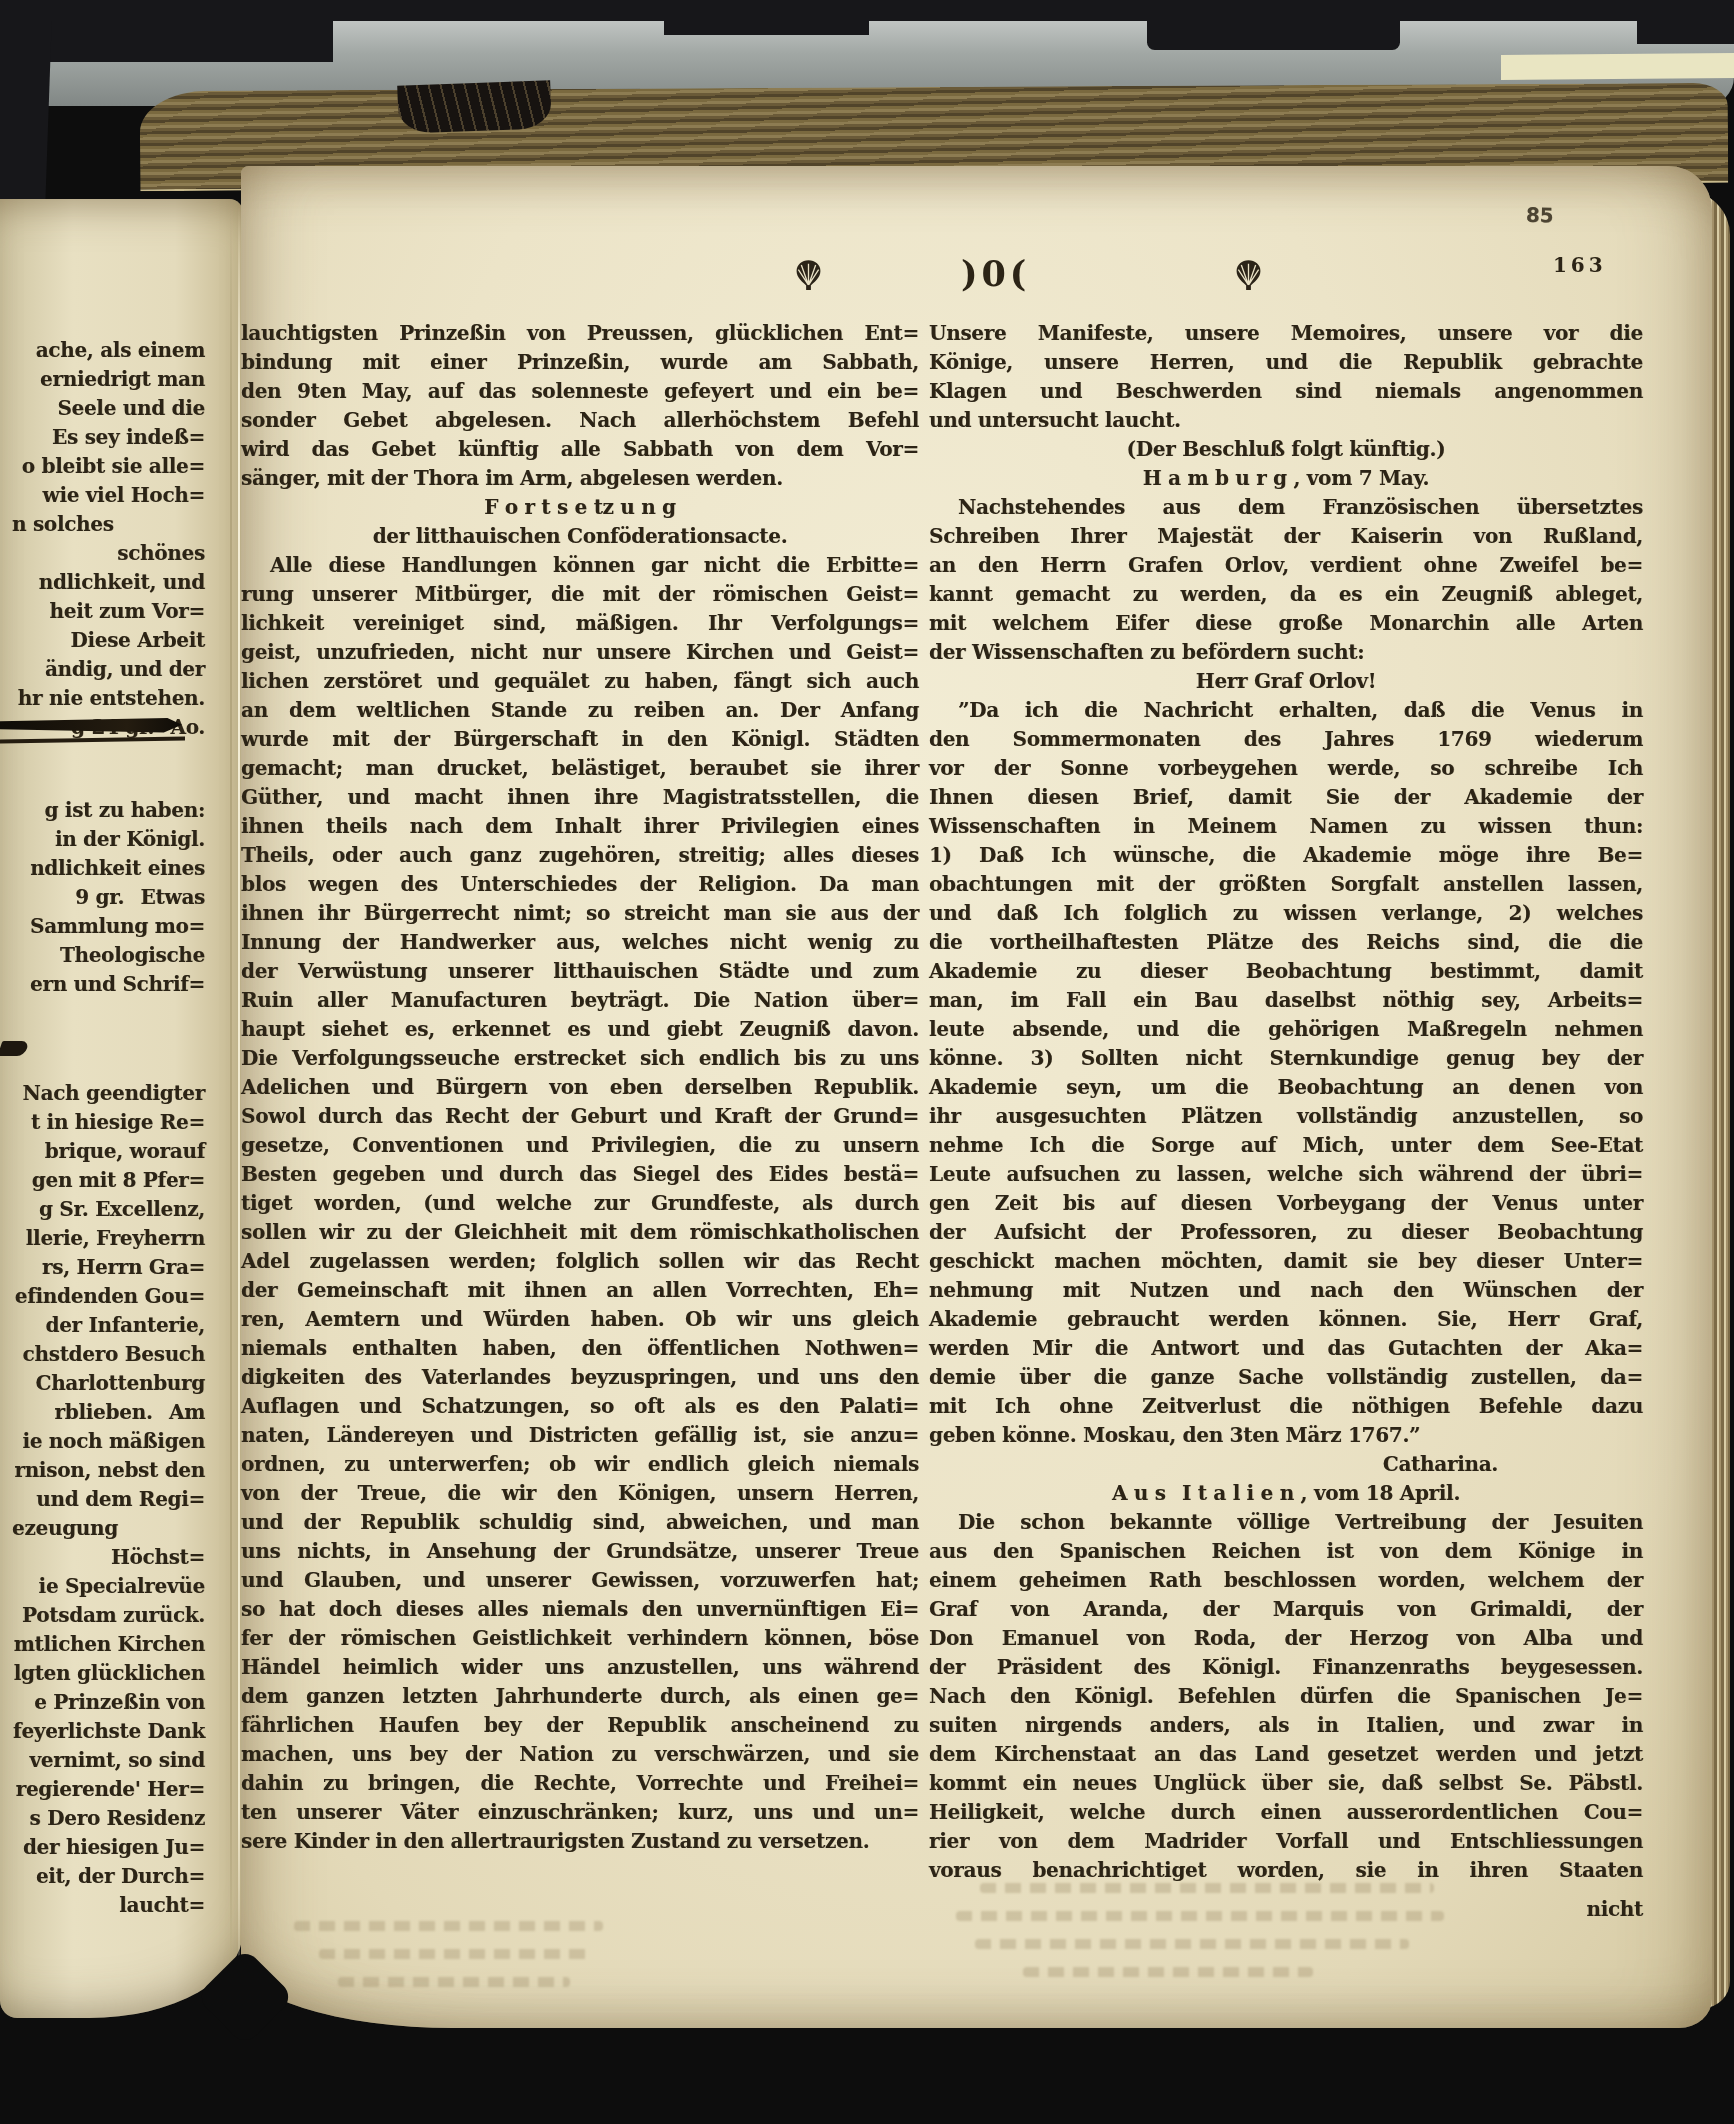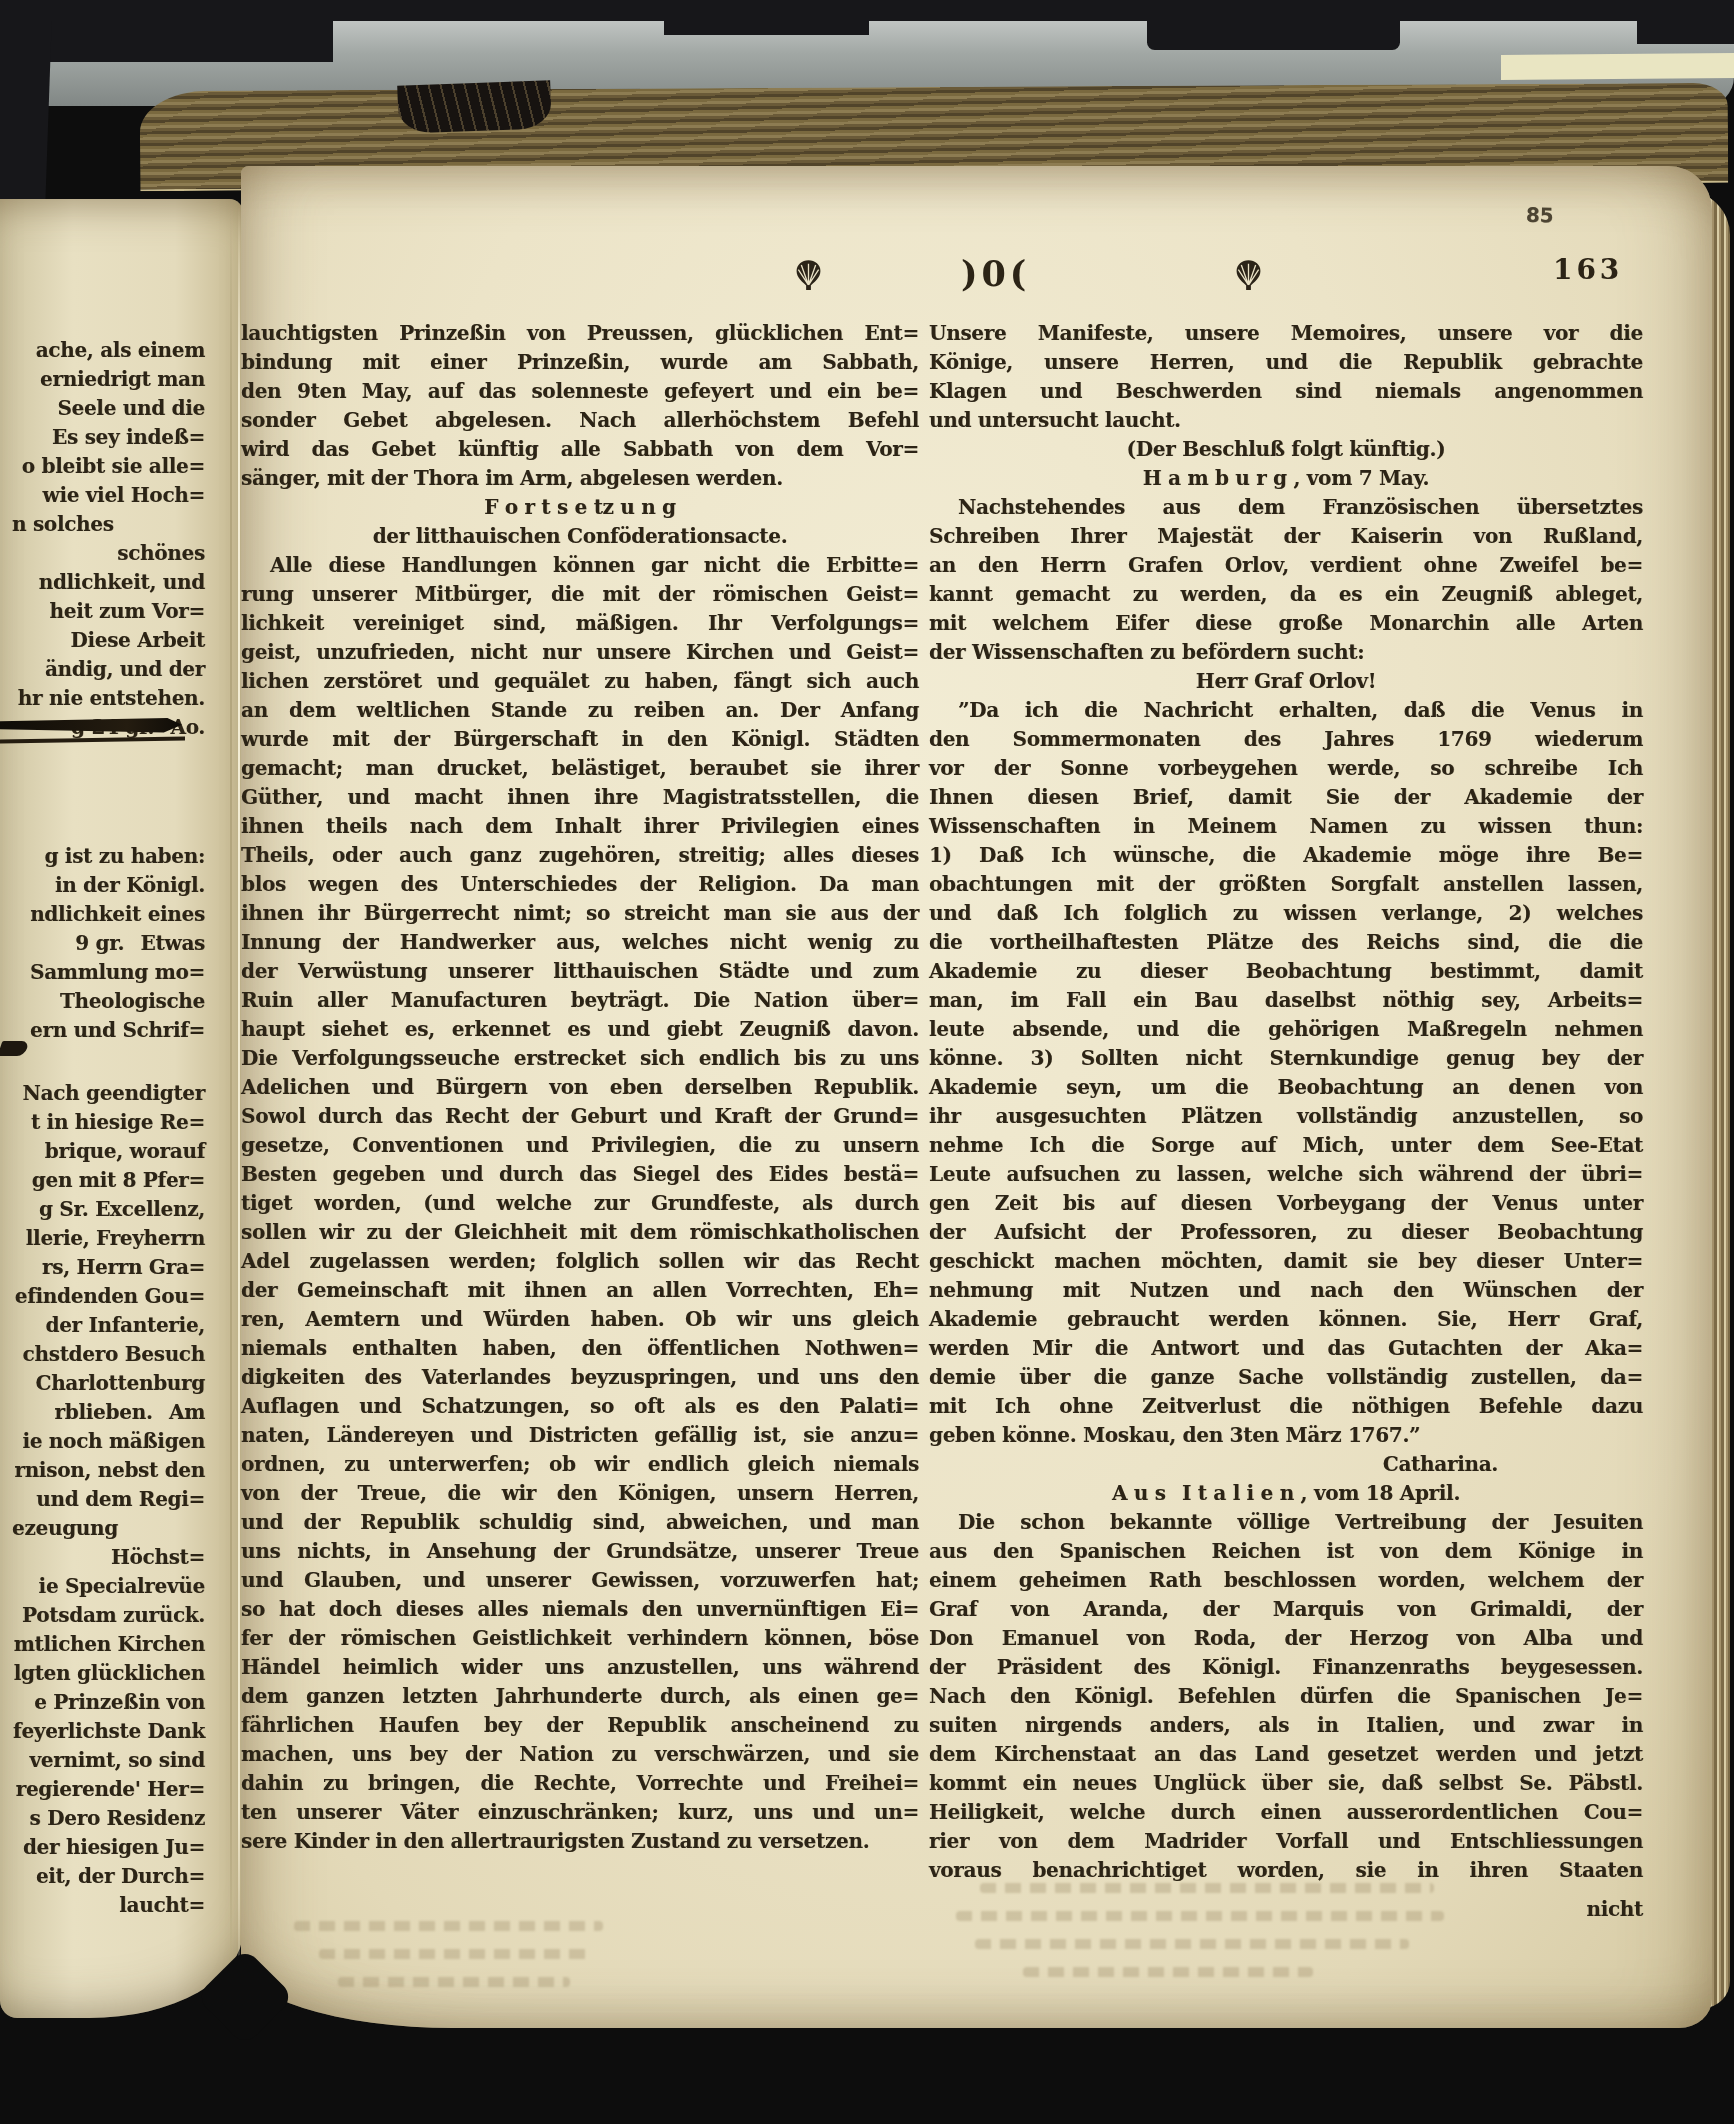--- a/index.html
+++ b/index.html
@@ -49,39 +49,39 @@
          border-radius:15.4px;transform:rotate(45deg);}
 
   
   .hand-num{position:absolute;left:1526px;top:201px;font-family:"DejaVu Sans",sans-serif;
          font-size:62px;color:#53535b;opacity:.82;transform:rotate(1.5deg);letter-spacing:3.9px;}
   .fleuron{position:absolute;width:29px;height:31px;}
   .f1{left:794px;top:259px;}
   .f2{left:1234px;top:259px;}
   .center-mark{position:absolute;left:961px;top:253px;font-size:35px;font-weight:bold;
          color:#2c2416;letter-spacing:3.9px;}
-  .page-num{position:absolute;left:1553px;top:253px;font-size:28px;color:#2c2416;
+  .page-num{position:absolute;left:1553px;top:253px;font-size:20px;color:#2c2416;
          letter-spacing:3.9px;font-weight:bold;text-align:center;}
 
   
   .txt{color:#2c2416;font-size:20px;line-height:29px;font-weight:bold;letter-spacing:-0.3px;
        text-shadow:0.4px 0.4px 0 rgba(45,32,12,.32);}
   .col{position:absolute;top:319px;}
   .col-left{left:241px;width:678px;}
   .col-right{left:929px;width:714px;}
   .line{text-align:justify;text-align-last:justify;}
   .st-left{text-align:left;text-align-last:left;}
   .st-center{text-align:center;text-align-last:center;}
   .st-indent{text-indent:29px;}
   .st-sig{text-align:right;text-align-last:right;padding-right:145px;}
   .st-catch{text-align:right;text-align-last:right;margin-top:10px;}
 
   .margin-g{position:absolute;left:0;width:205px;}
   .margin-g .line{text-align:left;text-align-last:right;padding-left:12px;}
-  .g1{top:336px;} .g2{top:796px;margin-top:46px;} .g3{top:1079px;}
+  .g1{top:336px;} .g2{top:796px;} .g3{top:1079px;}
   .divider-bar{position:absolute;left:0;top:718px;width:182px;height:14.5px;
        background:linear-gradient(90deg,#0f0c07,#241c10 70%,#0f0c07);
        clip-path:polygon(0 22%,92% 0,100% 46%,90% 100%,0 78%);}
   .divider-line{position:absolute;left:0;top:738px;width:185px;height:3.9px;background:#241c10;
        transform:skewY(-1deg);}
   .pointer{position:absolute;left:0;top:1041px;width:27px;height:14.5px;background:#1e1810;
        border-radius:1.9px 8.7px 8.7px 1.9px;transform:skewX(-18deg);}
 
   
   .ghost{position:absolute;height:9.7px;background:repeating-linear-gradient(90deg,rgba(140,122,86,.55) 0 16.4px,rgba(140,122,86,0) 16.4px 25px);

